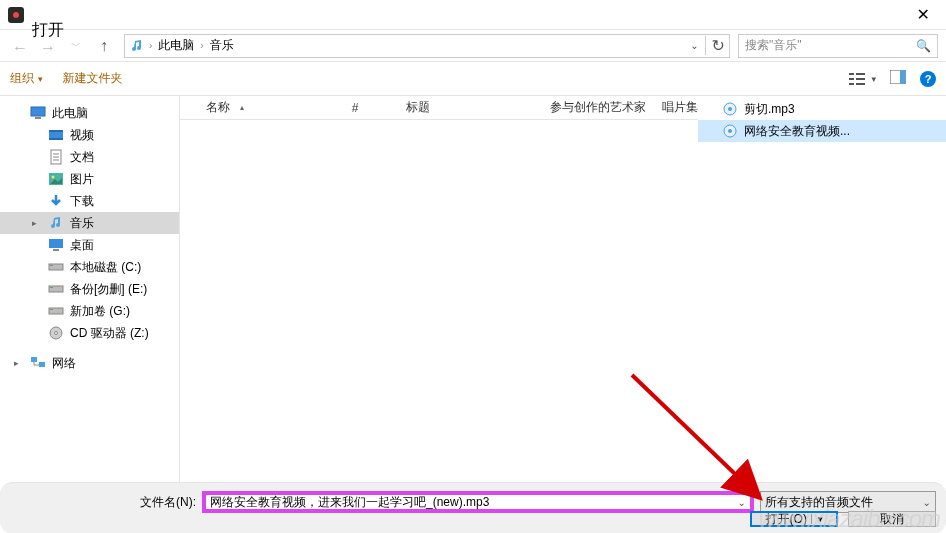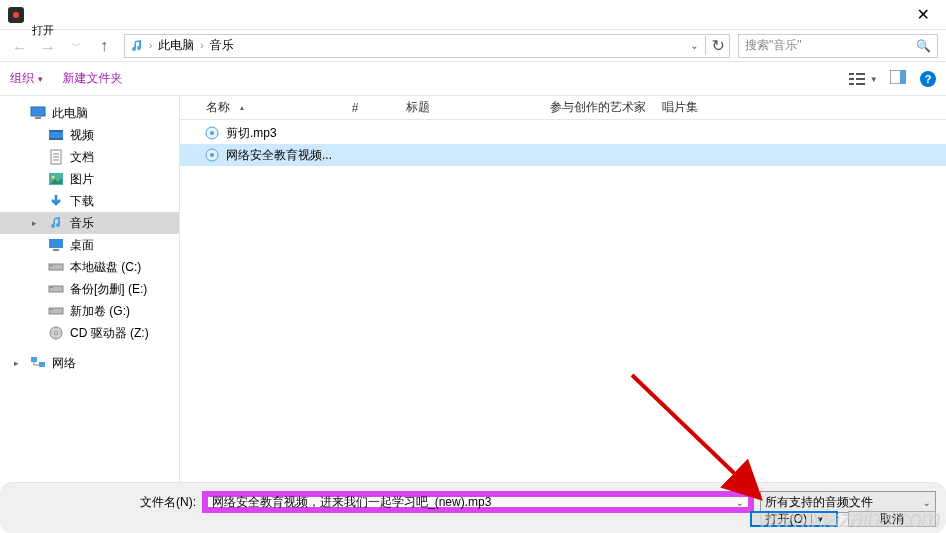--- a/index.html
+++ b/index.html
@@ -1,63 +1,63 @@
 <!DOCTYPE html>
 <html><head>
 <meta charset="utf-8">
 <style>
 * { margin: 0; padding: 0; box-sizing: border-box; font-family: "Microsoft YaHei", "Segoe UI", sans-serif; }
 body { width: 946px; height: 533px; background: #fff; overflow: hidden; position: relative; }
 
 .titlebar { height: 30px; display: flex; align-items: center; padding: 0 8px; border-bottom: 1px solid #e5e5e5; }
 .titlebar .app-icon { width: 16px; height: 16px; background: #2a2a2a; border-radius: 3px; margin-right: 8px; position: relative; }
 .titlebar .app-icon::before { content: ""; position: absolute; left: 5px; top: 5px; width: 6px; height: 6px; border-radius: 50%; background: #e44; }
-.titlebar .title { font-size: 11px; margin-top: 32px; }
+.titlebar .title { font-size: 16px; margin-top: 32px; }
 .titlebar .close { margin-left: auto; font-size: 16px; padding: 0 8px; cursor: pointer; }
 
 .navbar { height: 32px; display: flex; align-items: center; padding: 4px 8px; gap: 4px; border-bottom: 1px solid #e5e5e5; }
 .nav-btn { width: 24px; height: 24px; display: flex; align-items: center; justify-content: center; color: #555; }
 .nav-btn.disabled { color: #bbb; }
 .path-box { flex: 1; height: 24px; border: 1px solid #ccc; display: flex; align-items: center; padding: 0 4px; gap: 4px; margin: 0 4px; }
 .path-icon { width: 16px; height: 16px; display: flex; align-items: center; justify-content: center; }
 .path-sep { color: #888; font-size: 10px; }
 .path-seg { font-size: 12px; padding: 0 2px; }
 .path-dd { margin-left: auto; display: flex; align-items: center; gap: 6px; color: #555; }
 .search-box { width: 200px; height: 24px; border: 1px solid #ccc; display: flex; align-items: center; padding: 0 6px; color: #888; font-size: 12px; justify-content: space-between; }
 
 .toolbar { height: 34px; display: flex; align-items: center; padding: 0 10px; gap: 20px; border-bottom: 1px solid #e5e5e5; }
-.tool-item { font-size: 12px; color: #a21caf; display: flex; align-items: center; gap: 4px; }
+.tool-item { font-size: 12px; color: #a16207; display: flex; align-items: center; gap: 4px; }
 .tool-right { margin-left: auto; display: flex; align-items: center; gap: 14px; color: #555; }
 .help-icon { width: 16px; height: 16px; border-radius: 50%; background: #0078d7; color: #fff; font-size: 11px; display: flex; align-items: center; justify-content: center; font-weight: bold; }
 
 .main { display: flex; height: 386px; }
 .sidebar { width: 180px; border-right: 1px solid #e5e5e5; overflow-y: auto; padding: 6px 0; }
 .side-item { height: 22px; display: flex; align-items: center; font-size: 12px; padding-left: 14px; gap: 6px; white-space: nowrap; }
 .side-item.sub { padding-left: 32px; }
 .side-item.selected { background: #d8d8d8; }
 .side-item .tw { width: 10px; display: inline-block; color: #666; font-size: 9px; }
 .ico { width: 16px; height: 16px; display: inline-flex; align-items: center; justify-content: center; font-size: 13px; }
 
-.content { flex: 1; display: flex; flex-direction: column; }
+.content { flex: 1; display: flex; flex-direction: row; }
 .headers { height: 24px; display: flex; align-items: center; border-bottom: 1px solid #e5e5e5; font-size: 12px; color: #333; }
 .col-name { width: 158px; padding-left: 26px; display: flex; align-items: center; gap: 10px; }
 .col-num { width: 34px; text-align: center; }
 .col-title { width: 144px; padding-left: 6px; margin-left: 28px; }
 .col-artist { width: 112px; padding-left: 6px; }
 .col-album { flex: 1; padding-left: 6px; }
 .sort-ind { font-size: 8px; color: #666; }
 
 .filelist { flex: 1; padding-top: 2px; }
 .file-row { height: 22px; display: flex; align-items: center; font-size: 12px; padding-left: 24px; gap: 6px; }
 .file-row.selected { background: #cde8ff; }
 .file-icon { width: 16px; height: 16px; display: inline-flex; align-items: center; justify-content: center; }
 
 .bottom { height: 52px; border-top: 1px solid #e5e5e5; background: #f0f0f0; display: flex; align-items: flex-start; padding: 8px 10px 0; gap: 6px; position: relative; border-radius: 13px; }
 .fn-label { font-size: 12px; margin-left: 130px; margin-top: 3px; }
-.fn-input { flex: 1; height: 22px; border: 6px solid #d946ef; background: #fff; font-size: 12px; padding: 0 4px; display: flex; align-items: center; justify-content: space-between; }
+.fn-input { flex: 1; height: 22px; border: 4px solid #d946ef; background: #fff; font-size: 12px; padding: 0 4px; display: flex; align-items: center; justify-content: space-between; }
 .filter-box { width: 176px; height: 22px; border: 1px solid #999; background: #eaeaea; font-size: 12px; padding: 0 4px; display: flex; align-items: center; justify-content: space-between; }
 .action-row { position: absolute; right: 10px; bottom: 7px; display: flex; gap: 10px; }
 .btn { min-width: 88px; height: 16px; border: 1px solid #adadad; background: #e1e1e1; font-size: 12px; display: flex; align-items: center; justify-content: center; gap: 4px; }
 .btn.primary { border: 2px solid #0078d7; background: #e1e1e1; }
 
 .arrow-overlay { position: absolute; pointer-events: none; }
 
 .watermark { position: absolute; right: 6px; bottom: 0; font-size: 24px; color: #ccc; font-style: italic; opacity: 0.6; letter-spacing: -1px; }
 </style>
 </head>

